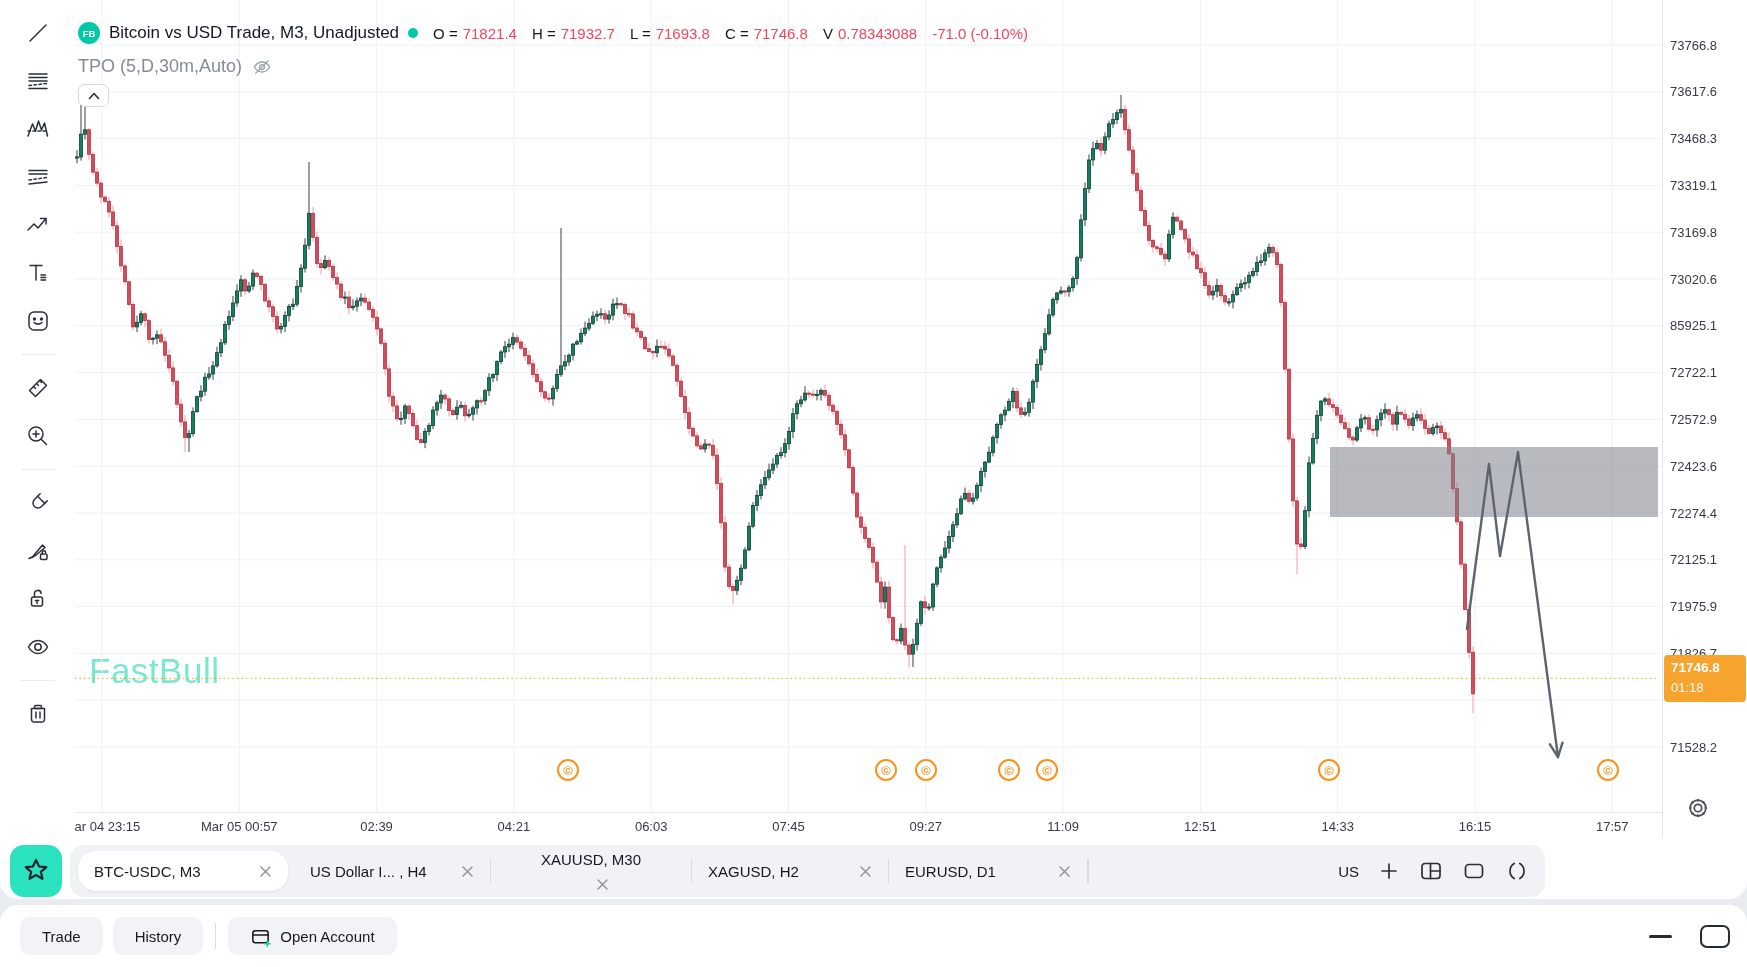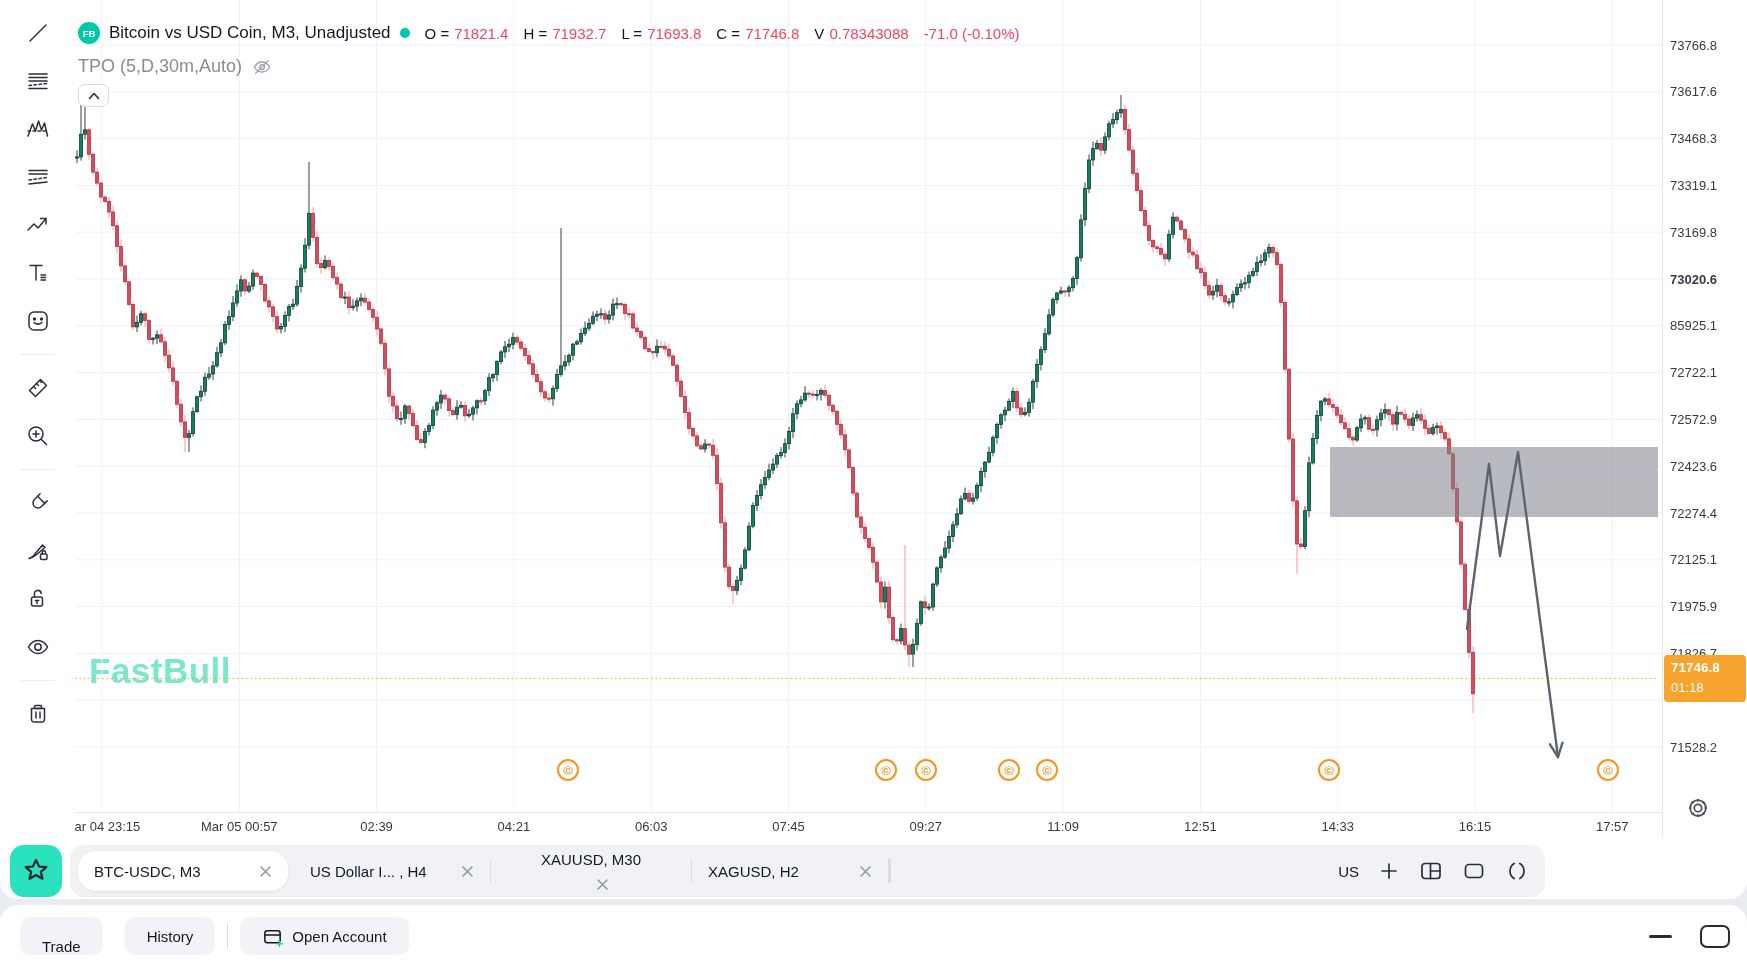--- a/index.html
+++ b/index.html
@@ -10,21 +10,21 @@
   .main-card { position:absolute; left:0; top:0; width:1747px; height:899px; background:#ffffff; border-radius:0 0 18px 18px; }
 
   
   #sidebar { position:absolute; left:0; top:0; width:75px; height:838px; display:flex; flex-direction:column; align-items:center; padding-top:13px; z-index:6; }
   .tool-btn { width:44px; height:40px; margin-bottom:8px; border:none; background:transparent; display:flex; align-items:center; justify-content:center; cursor:pointer; border-radius:8px; }
   .tool-btn svg { stroke:#2b2f3a; fill:none; stroke-width:1.5; stroke-linecap:round; stroke-linejoin:round; }
   .tool-div { width:34px; height:1px; background:#e9ecf1; margin:5px 0 13px 0; }
 
   
   #chart-svg { position:absolute; left:75px; top:0; z-index:2; }
-  #watermark { position:absolute; left:89px; top:651px; font-size:35px; font-weight:bold; letter-spacing:0.5px; color:#79e8cf; z-index:1; }
+  #watermark { position:absolute; left:89px; top:651px; font-size:35px; font-weight:normal; letter-spacing:0.5px; color:#79e8cf; z-index:1; }
   #copyright-layer { position:absolute; left:0; top:0; z-index:3; }
   .cr-badge { position:absolute; width:22px; height:22px; border:2px solid #f7941e; border-radius:50%; background:#fff; color:#f7941e; font-size:13px; font-weight:bold; display:flex; align-items:center; justify-content:center; }
 
   
   #legend { position:absolute; left:78px; top:20px; height:26px; display:flex; align-items:center; gap:9px; z-index:7; white-space:nowrap; }
   .fb-badge { width:22px; height:22px; border-radius:50%; background:#00c9a7; color:#fff; font-size:9.5px; font-weight:bold; display:flex; align-items:center; justify-content:center; }
   .legend-title { font-size:17px; color:#141823; font-weight:500; }
   .status-dot { width:10px; height:10px; border-radius:50%; background:#00c9a7; }
   .pair { display:flex; gap:5px; margin-left:6px; font-size:15px; }
   .pair .lbl { color:#141823; }
@@ -53,21 +53,21 @@
   .sym-tab .t-close { display:flex; margin-left:22px; cursor:pointer; }
   .tab-sep { width:1px; height:24px; background:#d9dde3; }
   #tab-right { margin-left:auto; display:flex; align-items:center; gap:19px; }
   #tab-right .us-label { font-size:15px; color:#141823; }
   #tab-right svg { stroke:#2b2f3a; fill:none; stroke-width:1.7; stroke-linecap:round; }
   .icon-btn { background:transparent; border:none; display:flex; cursor:pointer; }
 
   
   #bottombar { position:absolute; left:0; top:905px; width:1747px; height:62px; background:#fff; border-radius:18px 18px 0 0; display:flex; align-items:center; padding-left:20px; z-index:6; }
   .bb-btn { height:38px; background:#f1f3f6; border:none; border-radius:10px; font-family:"Liberation Sans",sans-serif; font-size:15px; color:#16181d; padding:0 22px; cursor:pointer; display:flex; align-items:center; gap:9px; }
-  #trade-btn { margin-right:22px;align-items:flex-end; }
+  #trade-btn { margin-right:10px; }
   .bb-sep { width:1px; height:26px; background:#d9dce2; margin:0 12px; }
   #win-controls { margin-left:auto; display:flex; align-items:center; gap:28px; padding-right:17px; }
   #min-btn { width:23px; height:3px; background:#262a33; border:none; border-radius:2px; cursor:pointer; }
   #max-btn { width:30px; height:23px; background:transparent; border:2.5px solid #262a33; border-radius:7px; cursor:pointer; }
 </style>
 </head>
 <body>
 
 <div id="app">
   <div class="main-card"></div>
@@ -930,21 +930,21 @@
           <rect x="9.5" y="4.5" width="7" height="3" rx="1"></rect>
           <path d="M6.5,7.5 h13 v11 a2.5,2.5 0 0 1 -2.5,2.5 h-8 a2.5,2.5 0 0 1 -2.5,-2.5 Z"></path>
           <line x1="11" y1="11" x2="11" y2="17"></line>
           <line x1="15" y1="11" x2="15" y2="17"></line>
         </svg>
       </button>
   </aside>
 
   <div id="legend">
     <div class="fb-badge">FB</div>
-    <span class="legend-title">Bitcoin vs USD Coin, M3, Unadjusted</span>
+    <span class="legend-title">Bitcoin vs USD Trade, M3, Unadjusted</span>
     <span class="status-dot"></span>
     <span class="pair">
         <span class="lbl">O =</span>
         <span class="val">71821.4</span>
       </span>
     <span class="pair">
         <span class="lbl">H =</span>
         <span class="val">71932.7</span>
       </span>
     <span class="pair">
@@ -980,21 +980,21 @@
   <div id="price-axis">
     <div id="price-badge" style="top: 654.9px;">
       <div class="p1">71746.8</div>
       <div class="p2">01:18</div>
     </div>
   <div class="price-tick" style="top: 37.5px;">73766.8</div>
       <div class="price-tick" style="top: 84.3px;">73617.6</div>
       <div class="price-tick" style="top: 131.1px;">73468.3</div>
       <div class="price-tick" style="top: 177.9px;">73319.1</div>
       <div class="price-tick" style="top: 224.7px;">73169.8</div>
-      <div class="price-tick" style="top: 271.5px; font-weight: bold;">73020.6</div>
+      <div class="price-tick" style="top: 271.5px;">73020.6</div>
       <div class="price-tick" style="top: 318.3px;">85925.1</div>
       <div class="price-tick" style="top: 365.1px;">72722.1</div>
       <div class="price-tick" style="top: 411.9px;">72572.9</div>
       <div class="price-tick" style="top: 458.7px;">72423.6</div>
       <div class="price-tick" style="top: 505.5px;">72274.4</div>
       <div class="price-tick" style="top: 552.3px;">72125.1</div>
       <div class="price-tick" style="top: 599.1px;">71975.9</div>
       <div class="price-tick" style="top: 645.9px;">71826.7</div>
       <div class="price-tick" style="top: 739.5px;">71528.2</div>
     </div>
@@ -1060,20 +1060,29 @@
     <div class="sym-tab" style="width:196px;">
       <span class="t-label" style="font-weight:400">XAGUSD, H2</span>
       <span class="t-close">
           <svg width="13" height="13" viewBox="0 0 13 13" style="stroke:#8b919c;stroke-width:1.4;stroke-linecap:round;">
             <line x1="2" y1="2" x2="11" y2="11"></line>
             <line x1="11" y1="2" x2="2" y2="11"></line>
           </svg>
         </span>
     </div>
     <div class="tab-sep"></div>
+    <div class="sym-tab" style="width:198px;">
+      <span class="t-label" style="font-weight:400">EURUSD, D1</span>
+      <span class="t-close">
+          <svg width="13" height="13" viewBox="0 0 13 13" style="stroke:#8b919c;stroke-width:1.4;stroke-linecap:round;">
+            <line x1="2" y1="2" x2="11" y2="11"></line>
+            <line x1="11" y1="2" x2="2" y2="11"></line>
+          </svg>
+        </span>
+    </div>
     <div class="tab-sep"></div>
     <div class="tab-sep"></div>
     <div id="tab-right">
       <span class="us-label">US</span>
       <button class="icon-btn">
           <svg width="22" height="22" viewBox="0 0 22 22">
             <line x1="4" y1="11" x2="18" y2="11"></line>
             <line x1="11" y1="4" x2="11" y2="18"></line>
           </svg>
         </button>

